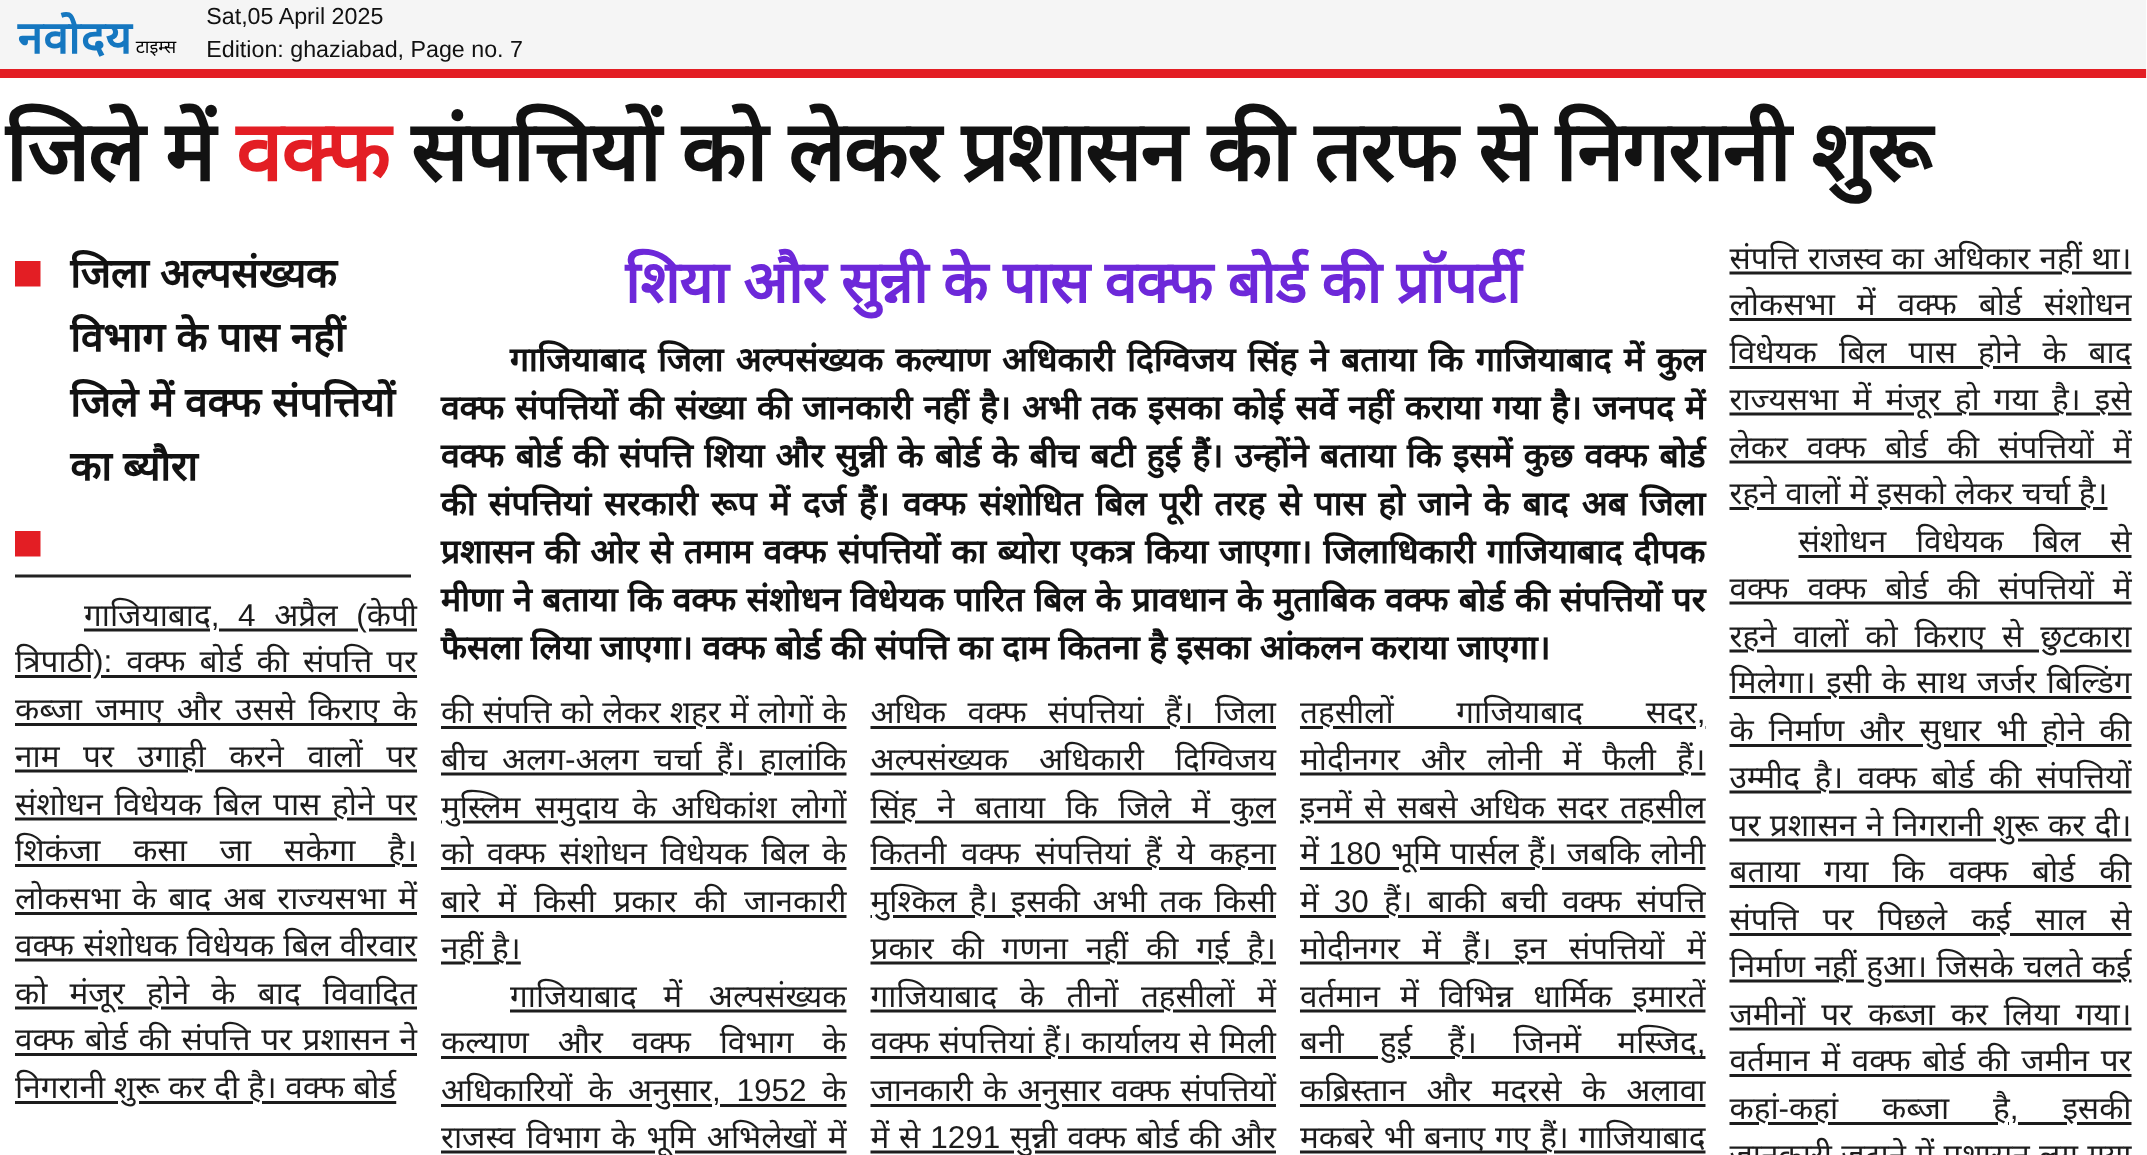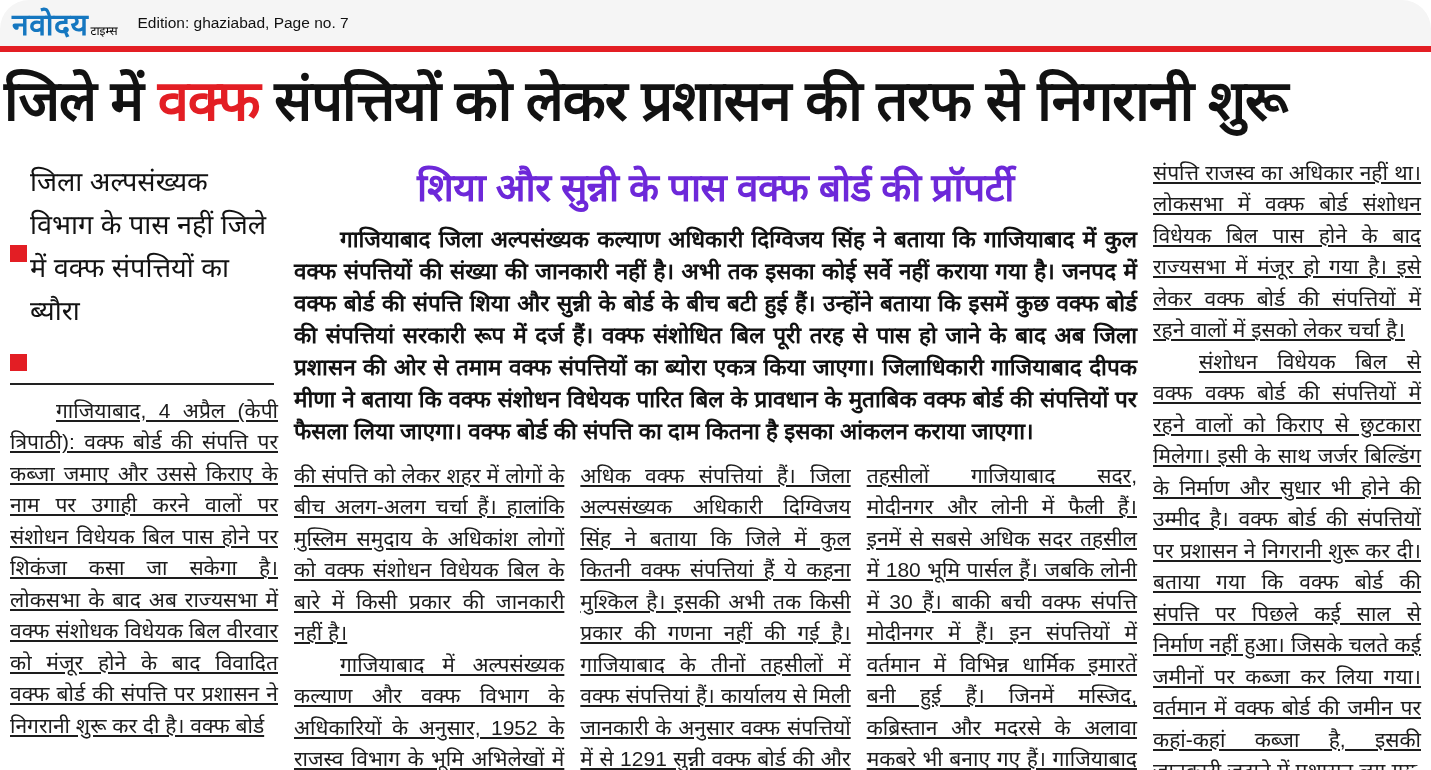--- a/index.html
+++ b/index.html
@@ -6,21 +6,20 @@
   html, body { margin: 0; padding: 0; }
   body { background: #ffffff; }
   .page {
     position: relative;
     width: 1431px;
     height: 770px;
     background: #ffffff;
     overflow: hidden;
     font-family: "Liberation Sans", sans-serif;
     color: #1a1a1a;
-    border-radius: 29px;
   }
   
   .masthead {
     height: 46px;
     background: #f5f5f5;
     display: flex;
     align-items: center;
     padding-left: 12px;
     gap: 20px;
   }
@@ -56,27 +55,26 @@
     padding: 0 10px;
     gap: 16px;
   }
   .left-col  { width: 268px; flex: none; }
   .mid-col   { flex: 1; min-width: 0; }
   .right-col { width: 268px; flex: none; padding-top: 4px; }
   
   .bullets { list-style: none; margin: 8px 0 12px 0; padding: 0; }
   .bullets li {
     display: flex;
-    gap: 3px;
+    gap: 20px;
     font-size: 27px;
-    font-weight: normal;
+    font-weight: bold;
     line-height: 43px;
     color: #121212;
     margin-bottom: 8px;
-    align-items: center;
   }
   .sq {
     width: 17px;
     height: 17px;
     background: #e31e24;
     flex: none;
     margin-top: 13px;
   }
   .divider {
     border-top: 2px solid #222;
@@ -117,20 +115,21 @@
 <body>
 
 <div class="page">
 
   <header class="masthead">
     <div class="logo">
       <span class="logo-main">नवोदय</span>
       <span class="logo-sub">टाइम्स</span>
     </div>
     <div class="edition-info">
+      <div>Sat,05 April 2025</div>
       <div>Edition: ghaziabad, Page no. 7</div>
     </div>
   </header>
 
   <div class="red-bar"></div>
 
   <h1 class="headline"><span>जिले में </span><span class="red">वक्फ</span><span> संपत्तियों को लेकर प्रशासन की तरफ से निगरानी शुरू</span></h1>
 
   <div class="content">
 

